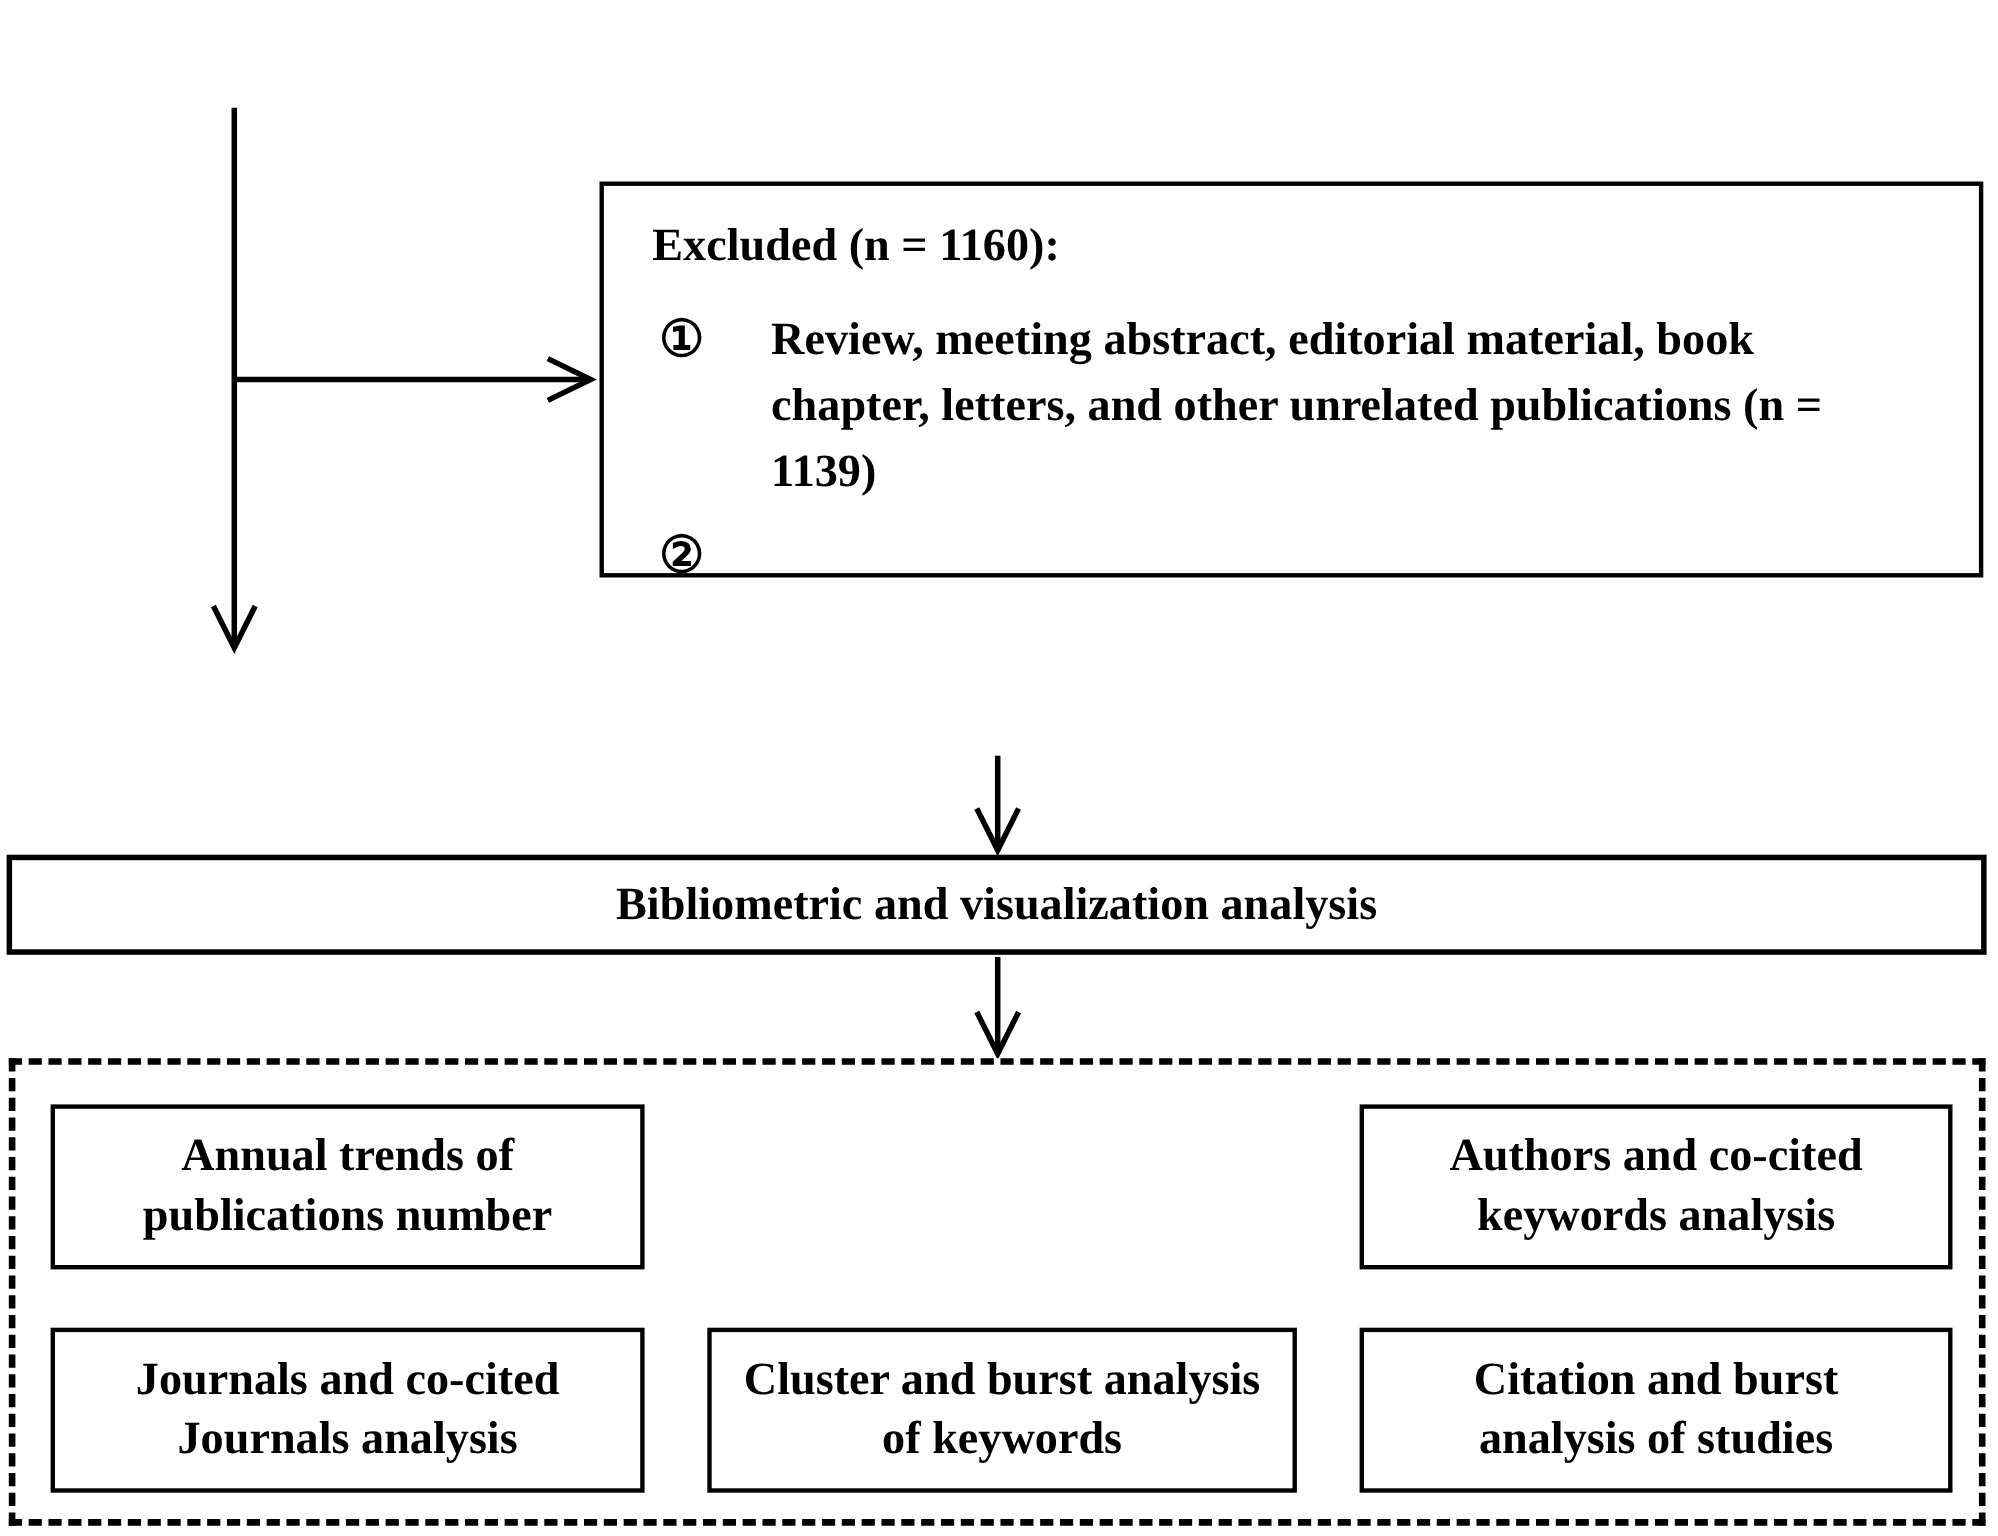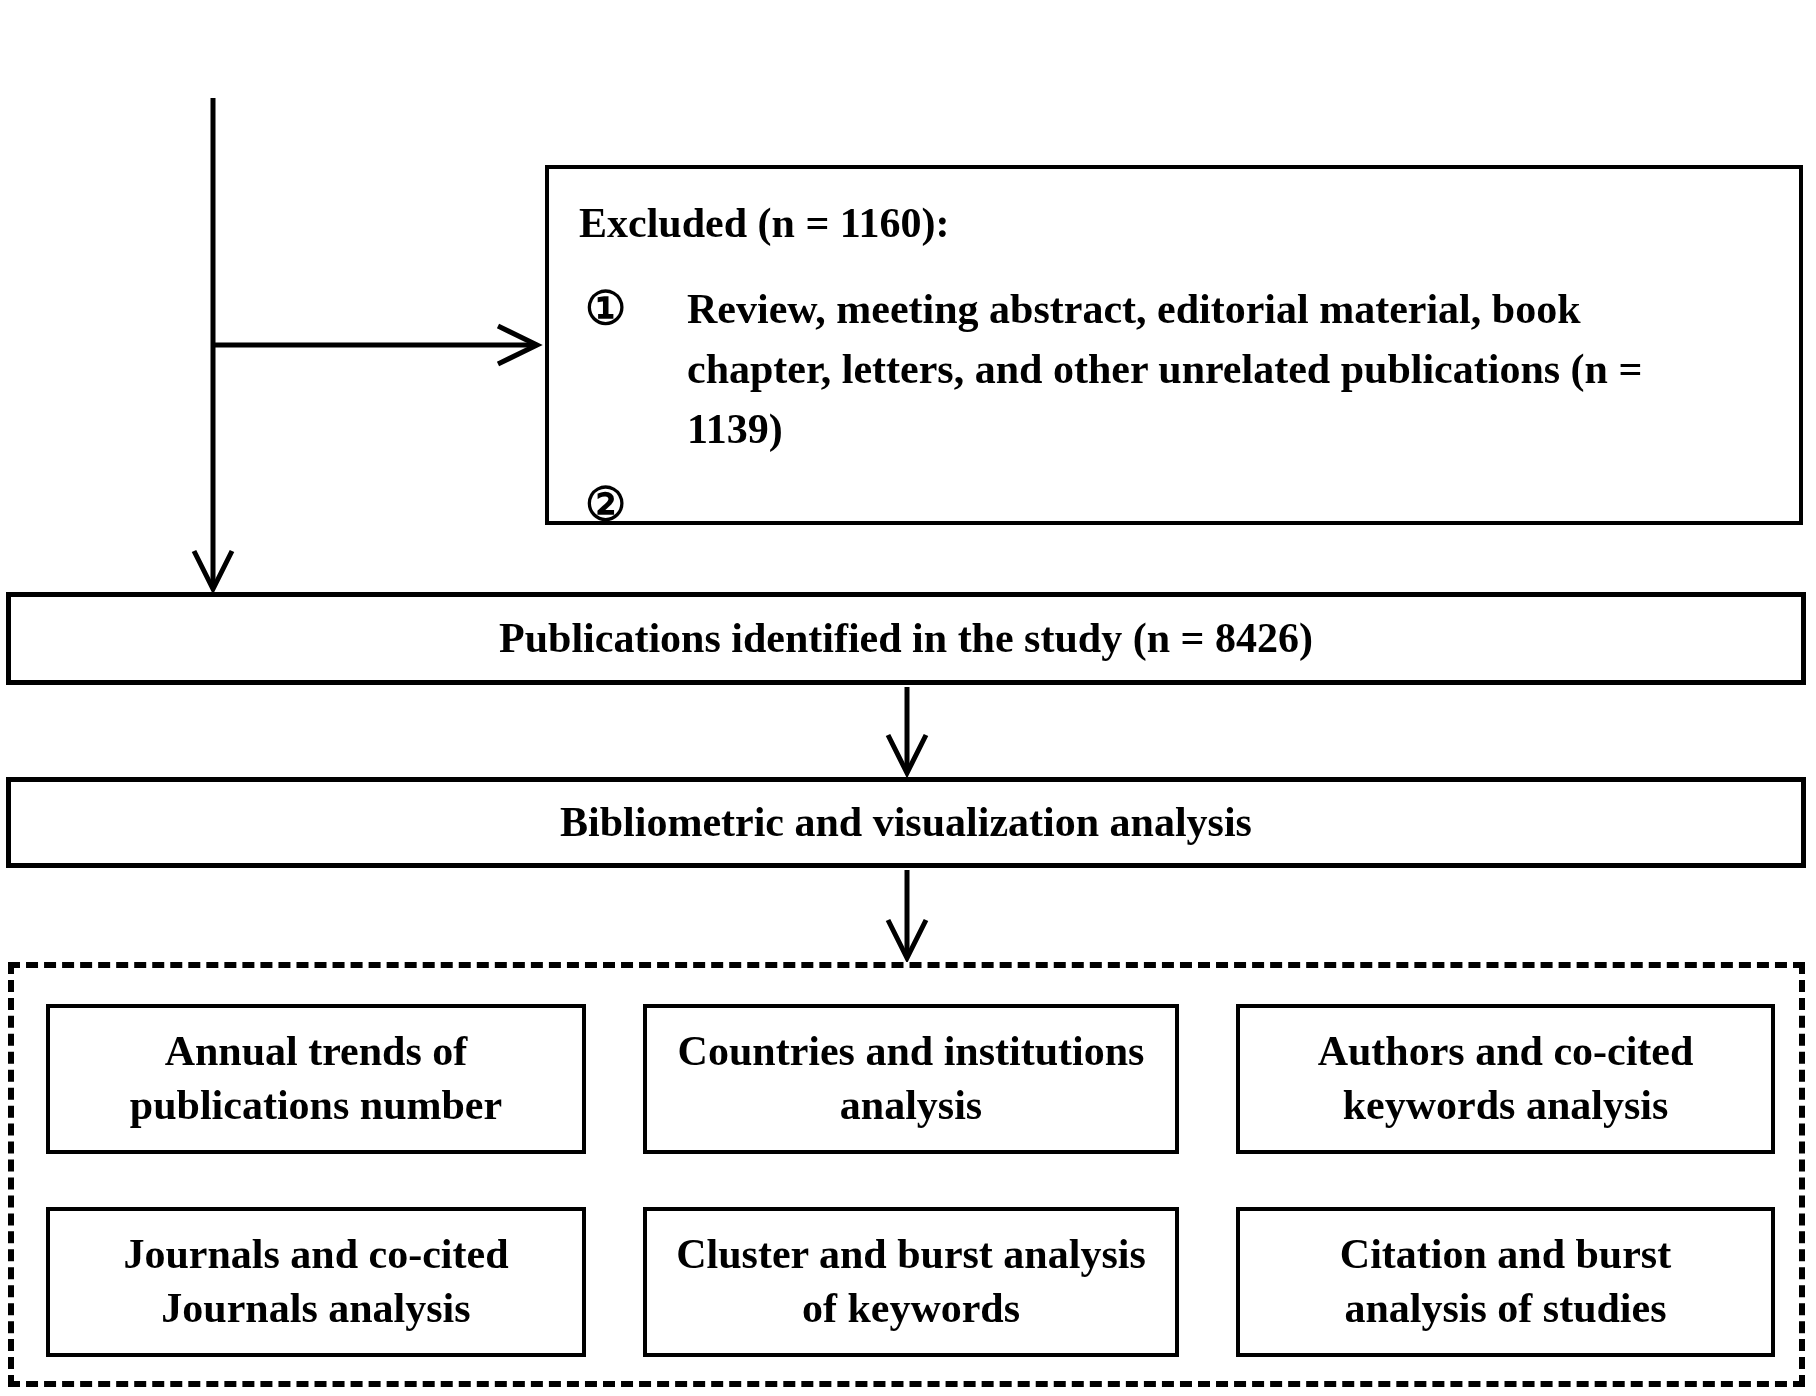--- a/index.html
+++ b/index.html
@@ -38,21 +38,21 @@
   .top-box { top: 7px; height: 91px; }
   .identified-box { top: 592px; height: 93px; }
   .analysis-box { top: 777px; height: 91px; }
 
   .excluded-box {
     position: absolute;
     left: 545px; top: 165px;
     width: 1258px; height: 360px;
     background: #ffffff;
     border: 4px solid #000000;
-    padding: 24px 20px 20px 30px;
+    padding: 24px 20px 20px 44px;
     font-size: 42px;
     font-weight: bold;
     line-height: 60px;
   }
   .excluded-title { margin-bottom: 26px; }
   .excluded-item { display: flex; align-items: flex-start; }
   .excluded-item + .excluded-item { margin-top: 16px; }
   .excluded-marker {
     flex: 0 0 108px;
     padding-left: 6px;
@@ -112,34 +112,28 @@
     <div class="excluded-title">Excluded (n = 1160):</div>
     <div class="excluded-item">
       <span class="excluded-marker">①</span>
       <span class="excluded-text">Review, meeting abstract, editorial material, book chapter, letters, and other unrelated publications (n = 1139)</span>
     </div>
     <div class="excluded-item">
       <span class="excluded-marker">②</span>
     </div>
   </div>
 
-  <div class="box wide identified-box">
-    <span>Publications identified in the study (n = 8426)</span>
-  </div>
 
   <div class="box wide analysis-box">
     <span>Bibliometric and visualization analysis</span>
   </div>
 
   <div class="dashed-container">
     <div class="module-box row1 col1">
       <span>Annual trends of publications number</span>
-    </div>
-    <div class="module-box row1 col2">
-      <span>Countries and institutions analysis</span>
     </div>
     <div class="module-box row1 col3">
       <span>Authors and co-cited keywords analysis</span>
     </div>
     <div class="module-box row2 col1">
       <span>Journals and co-cited Journals analysis</span>
     </div>
     <div class="module-box row2 col2">
       <span>Cluster and burst analysis of keywords</span>
     </div>

